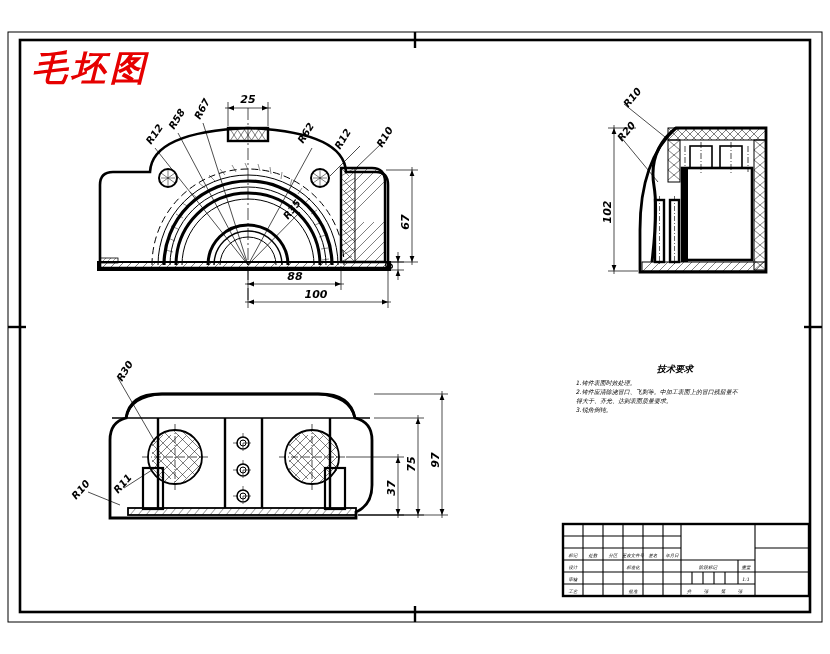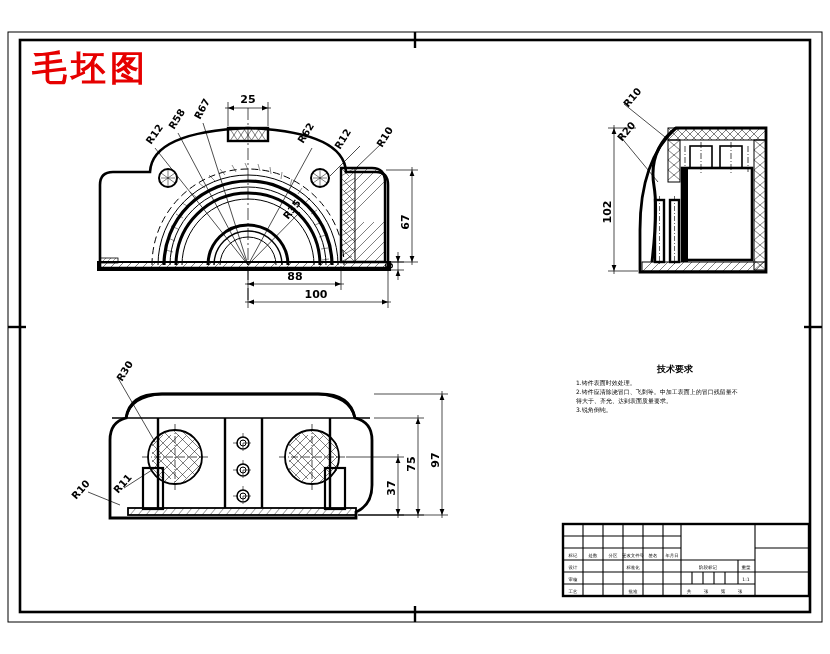--- a/index.html
+++ b/index.html
@@ -1,18 +1,18 @@
 <!DOCTYPE html>
 <html><head>
 <meta charset="utf-8">
 <style>
   html,body{margin:0;padding:0;background:#ffffff;}
   body{width:830px;height:654px;overflow:hidden;
        font-family:"DejaVu Sans","Liberation Sans",sans-serif;}
-  #sheet{position:relative;width:830px;height:654px;background:#fff;}
+  #sheet{position:relative;width:830px;height:654px;background:#fff;font-style:italic;}
   svg{display:block;}
   .t{font-family:"DejaVu Sans","Liberation Sans",sans-serif;}
 </style>
 </head>
 <body>
 
 <div id="sheet">
 <svg width="830" height="654" viewBox="0 0 830 654">
 
   <rect x="0" y="0" width="830" height="654" fill="#ffffff"></rect>

